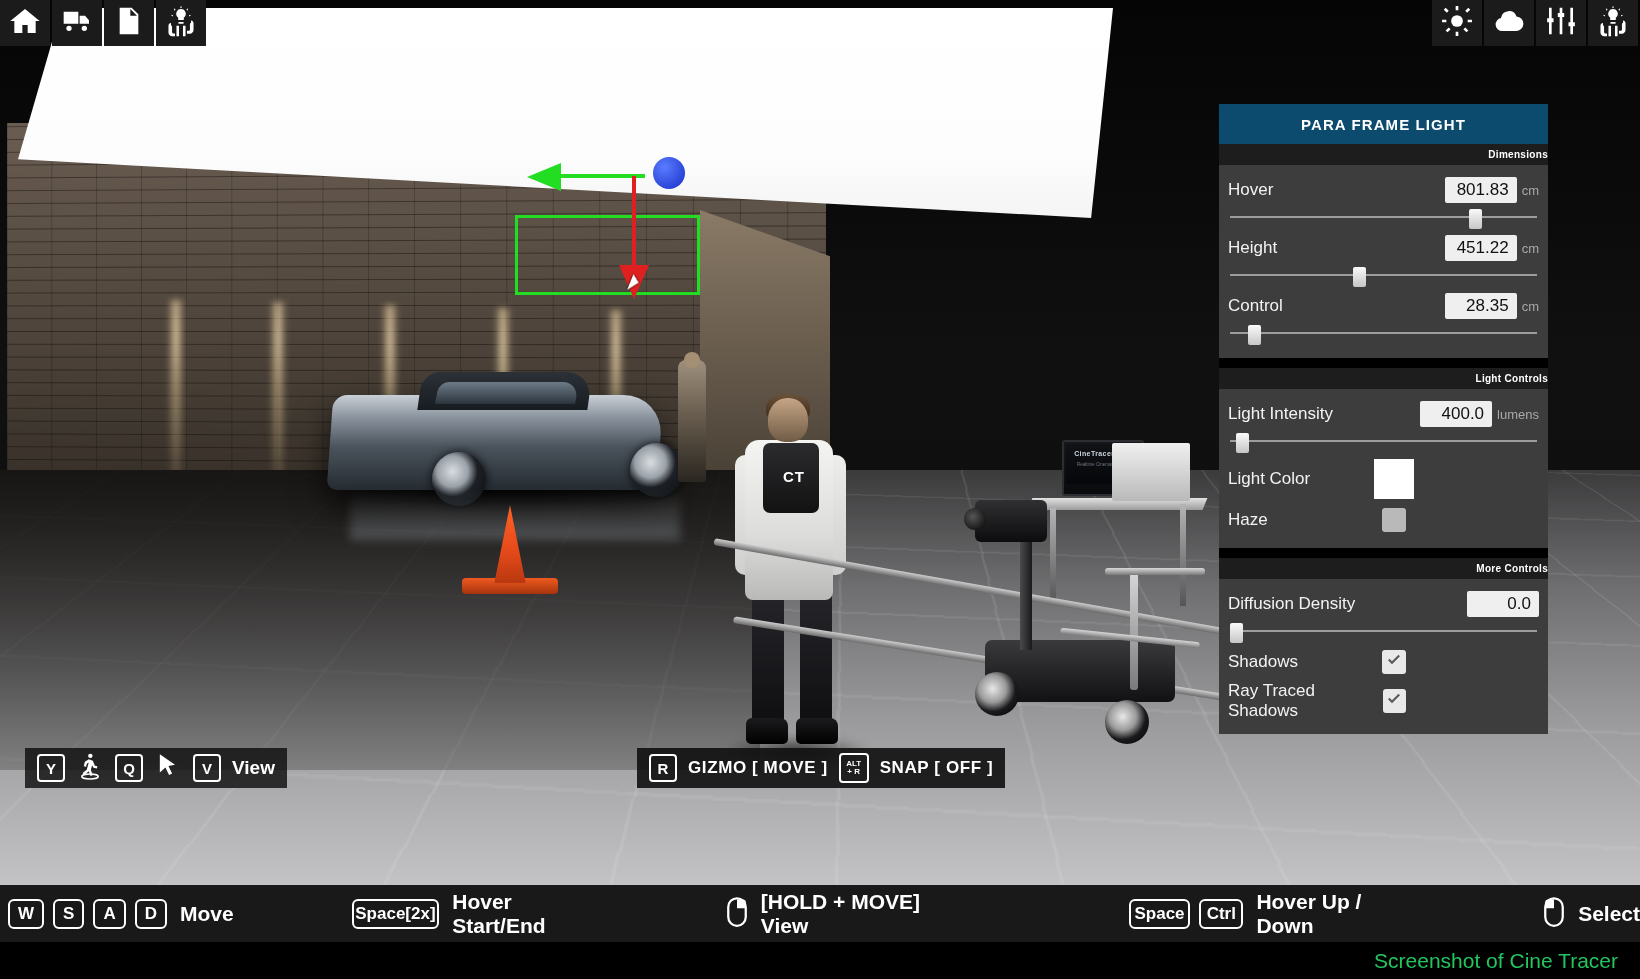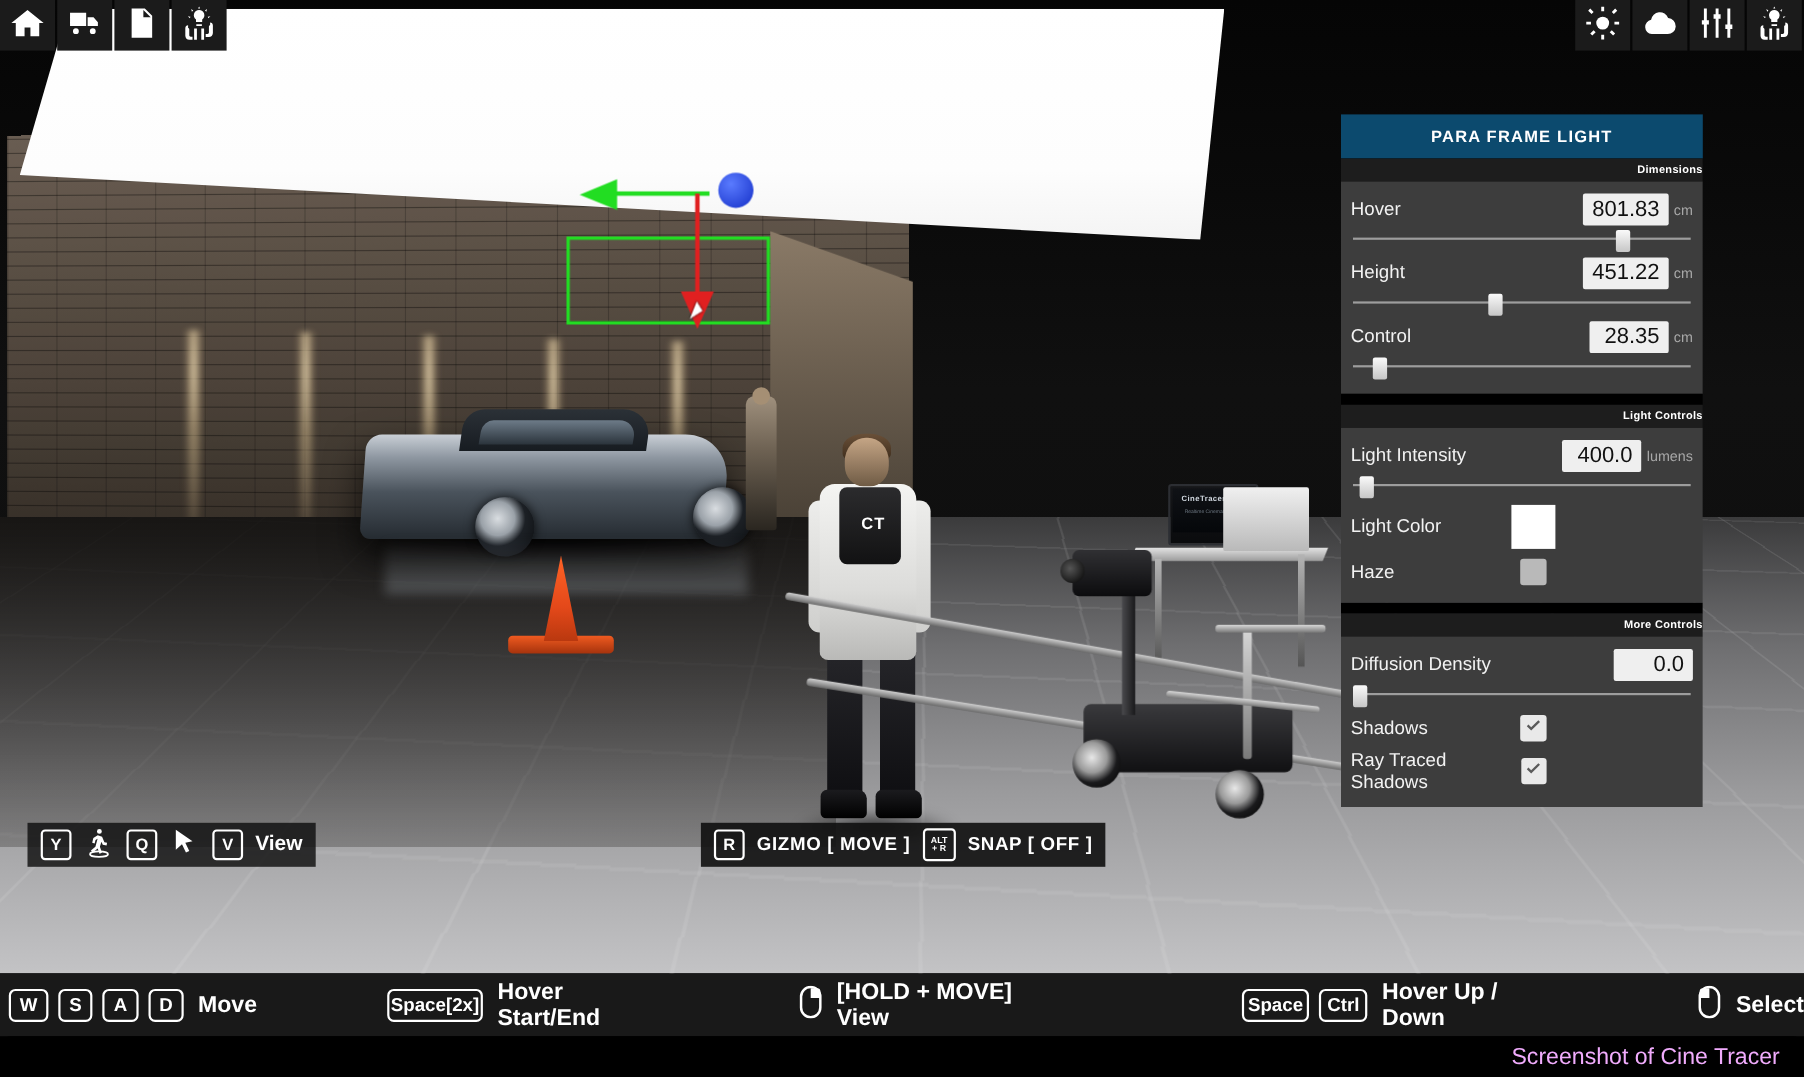--- a/index.html
+++ b/index.html
@@ -212,21 +212,21 @@
   .key-box-lg {
     min-width:30px; height:30px; border:2.5px solid #fff; border-radius:6px;
     display:flex; align-items:center; justify-content:center;
     color:#fff; font-size:17px; font-weight:bold; padding:0 8px;
   }
   .mouse-ico { width:22px; height:30px; fill:#fff; }
 
   
   #caption {
     position:absolute; left:0; top:942px; width:1640px; height:37px;
-    background:#000; color:#f0abfc; font-size:21px;
+    background:#000; color:#22c55e; font-size:21px;
     display:flex; align-items:center; justify-content:flex-end; padding-right:22px;border-radius:10px;
   }
 
   
   #panel {
     position:absolute; left:1219px; top:104px; width:329px;
   }
   .panel-title {
     background:#0c4a6e; color:#fff; font-size:15px; font-weight:bold;
     letter-spacing:1.1px; text-align:center; padding:12px 0 11px;
@@ -237,21 +237,21 @@
   }
   .sec-body { background:#3d3d3d; padding:8px 9px 11px; }
   .sec-gap { height:10px; background:#000; }
   .row {
     display:flex; align-items:center; justify-content:space-between;
     min-height:34px; padding: 2px 0;
   }
   .row-label { color:#f2f2f2; font-size:17px; }
   .val-wrap { display:flex; align-items:center; gap:5px; }
   .val-field {
-    background:#efefef; color:#111; font-size:20px;
+    background:#efefef; color:#111; font-size:17px;
     min-width:72px; text-align:right; padding:3px 8px; border-radius:2px;
   }
   .unit { color:#a8a8a8; font-size:13px; }
   .slider { position:relative; height:16px; margin:2px 2px 6px; }
   .slider-track { position:absolute; left:0; right:0; top:7px; height:2px; background:#9d9d9d; }
   .slider-thumb {
     position:absolute; top:0; width:13px; height:20px;
     background:linear-gradient(180deg,#fafafa,#c6c6c6); border-radius:2px;
   }
   .chk {

